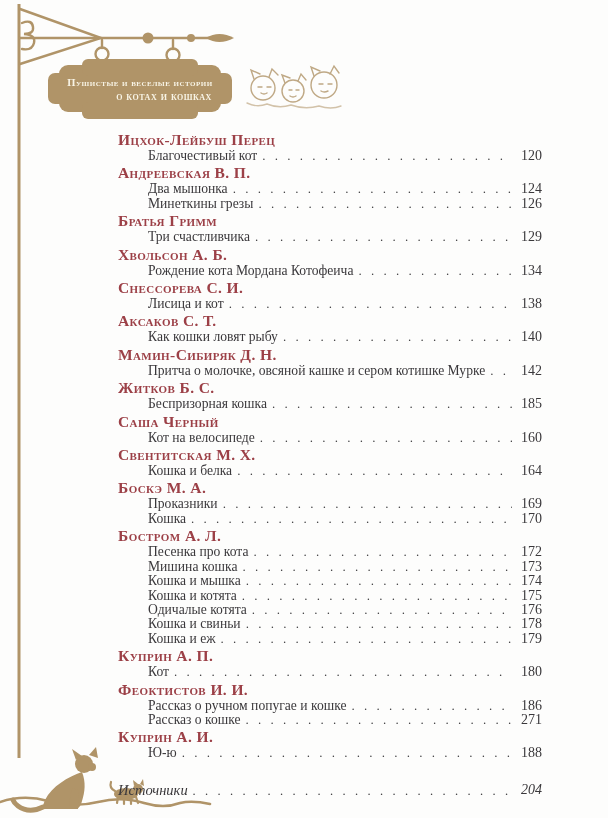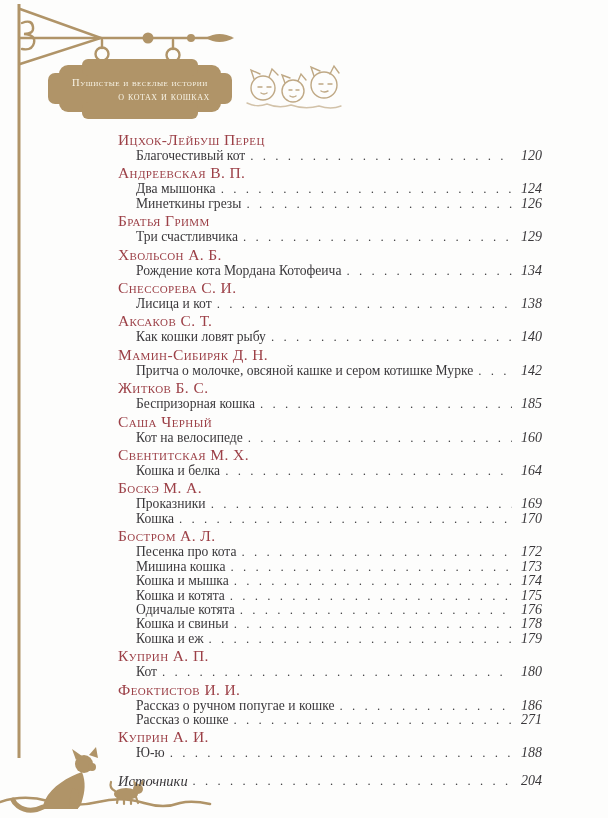--- a/index.html
+++ b/index.html
@@ -9,64 +9,64 @@
     font-family:"Liberation Serif","DejaVu Serif",serif;
     overflow:hidden;
     position:relative;
   }
   .page{position:absolute;inset:0;}
   .decor{color:var(--gold,#b09468);}
   svg.bg{position:absolute;left:0;top:0;pointer-events:none;}
 
   
   .plaque{
-    position:absolute;left:46px;top:58px;width:188px;height:62px;
+    position:absolute;left:46px;top:58px;width:188px;height:62px;font-weight:bold;
   }
   .plaque svg{position:absolute;inset:0;}
   .plaque .sign-text{
     position:absolute;inset:0;
     display:flex;flex-direction:column;justify-content:center;align-items:center;
     gap:2px;color:#f8f4e6;text-align:center;
     font-variant:small-caps;letter-spacing:.5px;line-height:1.1;
     padding-top:2px;
   }
   .plaque .l1{font-size:10.5px;}
   .plaque .l2{font-size:12px;margin-left:48px;}
 
   
   .toc{
     position:absolute;left:118px;top:130px;width:424px;
     color:var(--text,#3a383b);
   }
   .author{
     color:var(--author,#9c4047);
     font-variant:small-caps;
-    font-weight:400;
+    font-weight:700;
     font-size:15.5px;line-height:19px;
     letter-spacing:.4px;
   }
   .entry{
     display:flex;align-items:baseline;
     padding-left:18px;
     font-size:13.6px;line-height:14.4px;
   }
-  .entry .t{white-space:nowrap;}
+  .entry .t{white-space:nowrap;margin-left:12px;}
   .leader{
     flex:1;overflow:hidden;white-space:nowrap;
     margin:0 3px 0 5px;opacity:.95;
   }
   .leader::after{
     content:". . . . . . . . . . . . . . . . . . . . . . . . . . . . . . . . . . . . . . . . . . . . . . . . . . . . . . . . . . . .";
     letter-spacing:3px;font-size:13px;
   }
-  .pg{min-width:27px;text-align:right;font-size:14px;white-space:nowrap;font-style:italic;}
+  .pg{min-width:27px;text-align:right;font-size:14px;white-space:nowrap;}
   .source{
-    display:flex;align-items:flex-end;
+    display:flex;align-items:center;
     font-style:italic;font-size:14.5px;line-height:16px;
-    margin-top:11px;
+    margin-top:21px;
   }
 </style>
 </head>
 <body>
 
 <div class="page">
 
   <svg class="bg decor" width="608" height="818" viewBox="0 0 608 818">
 
     <g>

